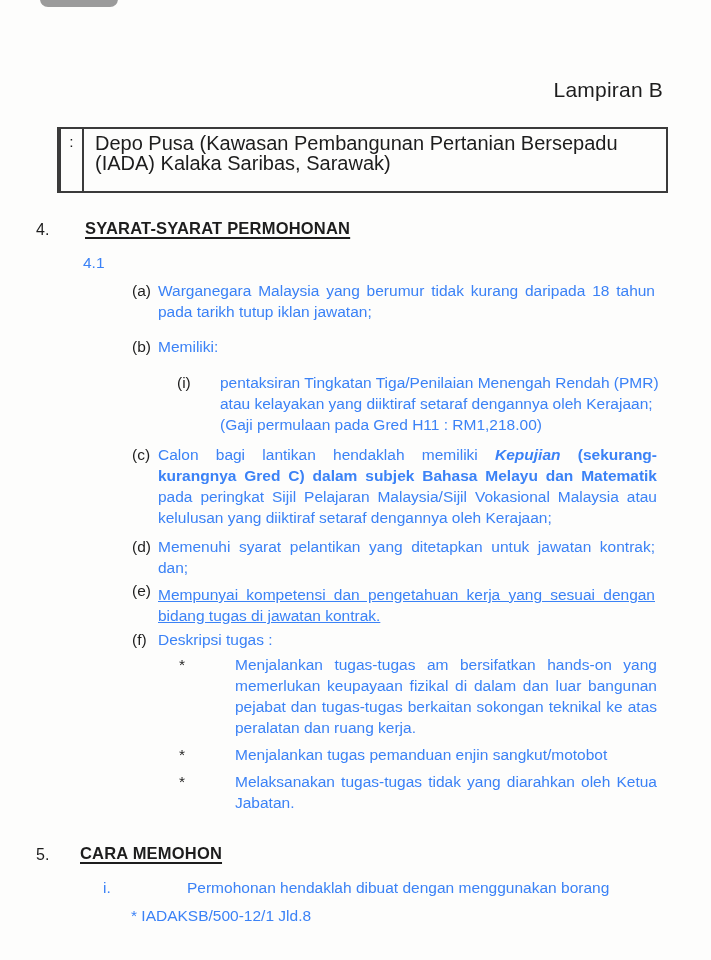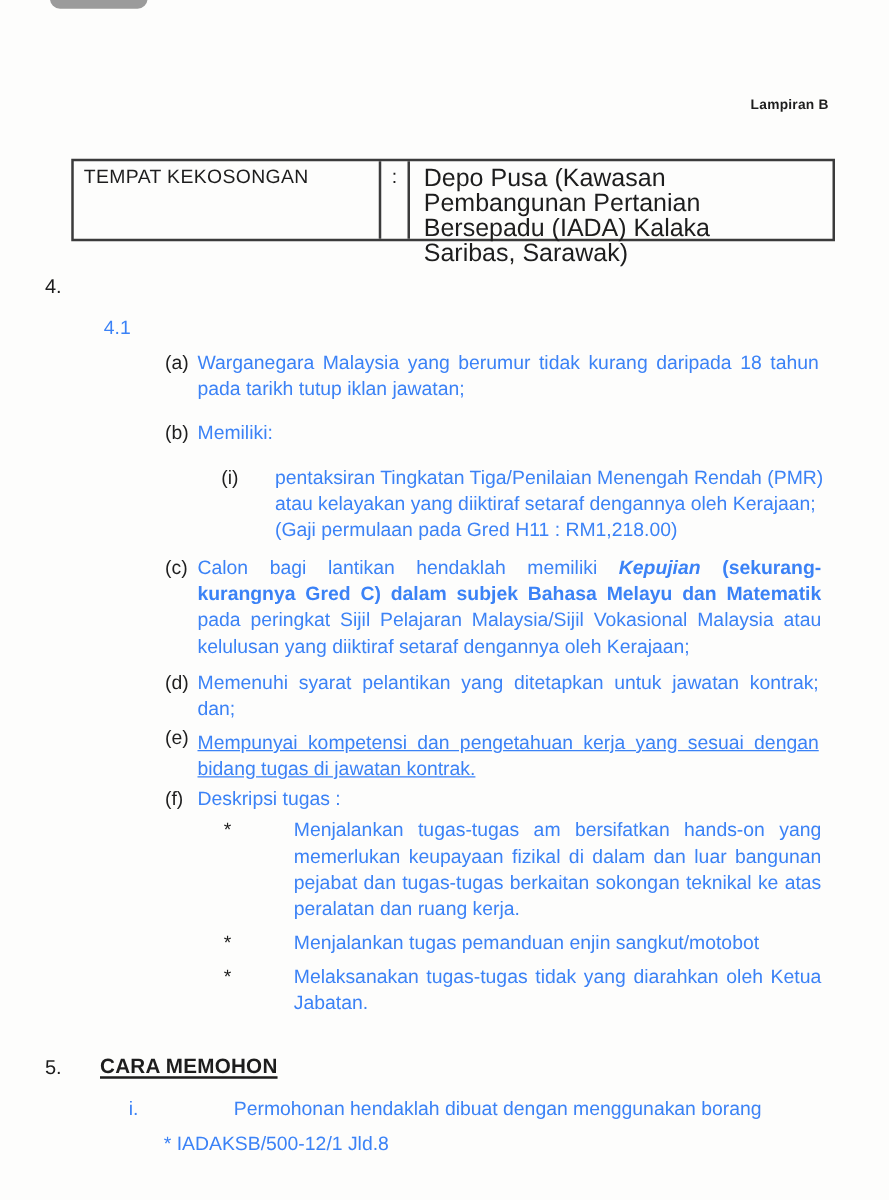--- a/index.html
+++ b/index.html
@@ -41,21 +41,21 @@
     position: absolute;
     left: 40px; top: -9px;
     width: 78px; height: 16px;
     background: #9b9b9b;
     border-radius: 8px;
   }
   
   .corner {
     position: absolute;
     top: 78px; right: 48px;
-    font-size: 11px; font-weight: bold;
+    font-size: 21px; font-weight: normal;
     letter-spacing: 0.2px;
   }
   
   .vtable {
     position: absolute;
     left: 57px; top: 127px;
     width: 611px; height: 66px;
     border: 2px solid #3b3b3b;
     display: flex;
     background: #fdfdfc;
@@ -85,26 +85,26 @@
 </head>
 <body>
 
 <div class="page">
 
   <div class="pill"></div>
 
   <div class="corner">Lampiran B</div>
 
   <div class="vtable">
-    <div class="cell-label">TEMPAT KEKOSONGAN</div>
     <div class="cell-sep">:</div>
     <div class="cell-value">Depo Pusa (Kawasan Pembangunan Pertanian Bersepadu (IADA) Kalaka Saribas, Sarawak)</div>
   </div>
 
   <div class="abs section-num" style="left:36px; top:221px;">4.</div>
+  <div class="abs heading" style="left:85px; top:219px;">SYARAT-SYARAT PERMOHONAN</div>
 
   <div class="abs txt" style="left:83px; top:252px;">4.1</div>
 
   <div class="marker" style="left:132px; top:280px;">(a)</div>
   <div class="abs txt just" style="left:158px; top:280px; width:497px;">Warganegara Malaysia yang berumur tidak kurang daripada 18 tahun pada tarikh tutup iklan jawatan;</div>
 
   <div class="marker" style="left:132px; top:336px;">(b)</div>
   <div class="abs txt" style="left:158px; top:336px;">Memiliki:</div>
 
   <div class="marker" style="left:177px; top:372px;">(i)</div>

